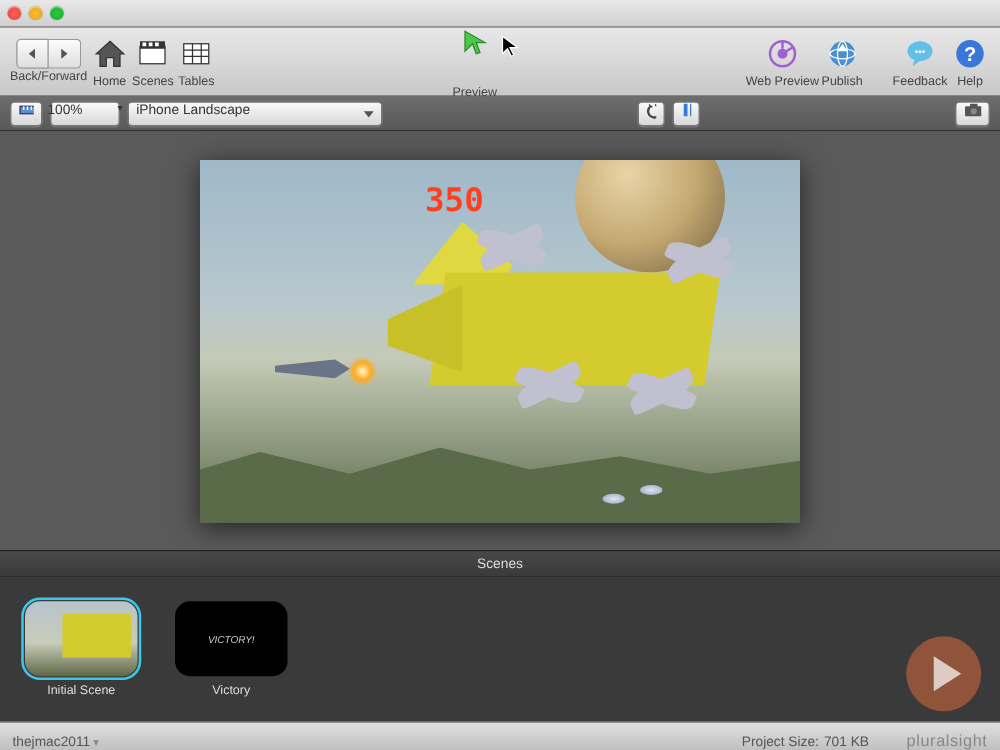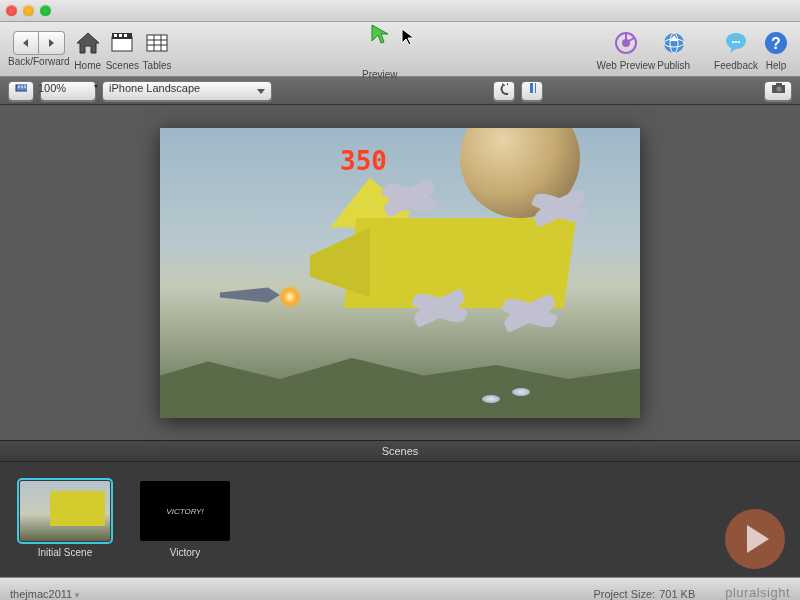--- a/index.html
+++ b/index.html
@@ -19,21 +19,21 @@
 .tb-label { font-size: 10px; color: #444; }
 .tb-segmented { display: flex; }
 .tb-segmented .seg { width: 26px; height: 24px; background: linear-gradient(#fdfdfd,#dedede); border: 1px solid #999; display: flex; align-items: center; justify-content: center; }
 .tb-segmented .seg:first-child { border-radius: 4px 0 0 4px; }
 .tb-segmented .seg:last-child { border-radius: 0 4px 4px 0; border-left: none; }
 .spacer { flex: 1; }
 
 .subbar { height: 28px; background: linear-gradient(#6e6e6e,#585858); border-bottom: 1px solid #333; display: flex; align-items: center; padding: 0 8px; gap: 6px; }
 .sub-btn { height: 20px; background: linear-gradient(#fafafa,#d8d8d8); border: 1px solid #777; border-radius: 4px; display: flex; justify-content: center; padding: 0 6px; font-size: 11px; color: #333; box-shadow: 0 1px 0 rgba(255,255,255,.2); gap: 24px; }
 .sub-zoom { width: 56px; }
-.sub-device { width: 170px; justify-content: flex-start; position: relative; }
+.sub-device { width: 204px; justify-content: flex-start; position: relative; }
 .sub-device::after { content: ""; position: absolute; right: 6px; top: 7px; border-left: 4px solid transparent; border-right: 4px solid transparent; border-top: 5px solid #555; }
 .sub-ruler { width: 26px; }
 .sub-mini { width: 22px; }
 
 .canvas-area { height: 335px; background: #5a5a5a; position: relative; display: flex; align-items: center; justify-content: center; }
 .game-view { width: 480px; height: 290px; background: linear-gradient(#9fb8c8 0%, #b8c8ce 40%, #c4cab6 55%, #5a6b4a 100%); box-shadow: 0 4px 20px rgba(0,0,0,.6); position: relative; overflow: hidden; }
 .moon { position: absolute; top: -30px; right: 60px; width: 120px; height: 120px; border-radius: 50%; background: radial-gradient(circle at 35% 35%, #e8d4a8, #c4a870 50%, #8a7550 85%); }
 .ship { position: absolute; top: 40px; left: 120px; width: 340px; height: 180px; }
 .ship-body { position: absolute; top: 50px; left: 70px; width: 220px; height: 90px; background: #d4cc2e; transform: skewX(-8deg); }
 .ship-front { position: absolute; top: 60px; left: 30px; width: 60px; height: 70px; background: #c8c028; clip-path: polygon(0 40%, 100% 0, 100% 100%, 0 70%); }
@@ -51,21 +51,21 @@
 .hills { position: absolute; bottom: 0; left: 0; right: 0; height: 70px; background: #5a6b4a; clip-path: polygon(0 40%, 10% 20%, 25% 45%, 40% 15%, 55% 40%, 70% 25%, 85% 45%, 100% 30%, 100% 100%, 0 100%); }
 .orb { position: absolute; width: 18px; height: 8px; background: radial-gradient(#e0e8f0,#90a0c0); border-radius: 50%; }
 .orb1 { bottom: 15px; right: 140px; }
 .orb2 { bottom: 22px; right: 110px; }
 .score { position: absolute; top: 18px; left: 180px; font-size: 26px; font-weight: bold; color: #ff4020; font-family: monospace; }
 .watermark { position: absolute; top: 172px; left: 120px; font-size: 26px; font-weight: bold; color: #ffe040; font-family: Arial; text-shadow: 1px 1px 0 #806000; }
 
 .scenes-header { height: 22px; background: linear-gradient(#4a4a4a,#3a3a3a); border-top: 1px solid #222; border-bottom: 1px solid #222; display: flex; align-items: center; justify-content: center; font-size: 11px; color: #ddd; }
 .scenes-panel { height: 115px; background: #3a3a3a; display: flex; align-items: center; padding: 0 20px; gap: 30px; position: relative; }
 .scene-item { display: flex; flex-direction: column; align-items: center; gap: 6px; }
-.scene-thumb { width: 90px; height: 60px; border-radius: 2px; overflow: hidden; position: relative; }
+.scene-thumb { width: 90px; height: 60px; border-radius: 12px; overflow: hidden; position: relative; }
 .scene-thumb.selected { outline: 2px solid #3ec8e8; outline-offset: 1px; }
 .scene-label { font-size: 10px; color: #ddd; }
 .thumb-initial { background: linear-gradient(#b8c4cc 0%, #c8ccb8 55%, #606848 100%); }
 .thumb-initial::after { content: ""; position: absolute; top: 10px; left: 30px; width: 55px; height: 35px; background: #d4cc2e; }
 .thumb-victory { background: #000; display: flex; align-items: center; justify-content: center; color: #ccc; font-size: 8px; font-style: italic; }
 
 .play-overlay { position: absolute; right: 15px; bottom: 8px; width: 60px; height: 60px; border-radius: 50%; background: rgba(230,110,60,.5); display: flex; align-items: center; justify-content: center; }
 .play-overlay::after { content: ""; border-left: 22px solid rgba(255,255,255,.7); border-top: 14px solid transparent; border-bottom: 14px solid transparent; margin-left: 5px; }
 
 .statusbar { height: 23px; background: linear-gradient(#e0e0e0,#c0c0c0); border-top: 1px solid #888; display: flex; align-items: flex-end; padding: 0 10px; font-size: 11px; color: #555; }

